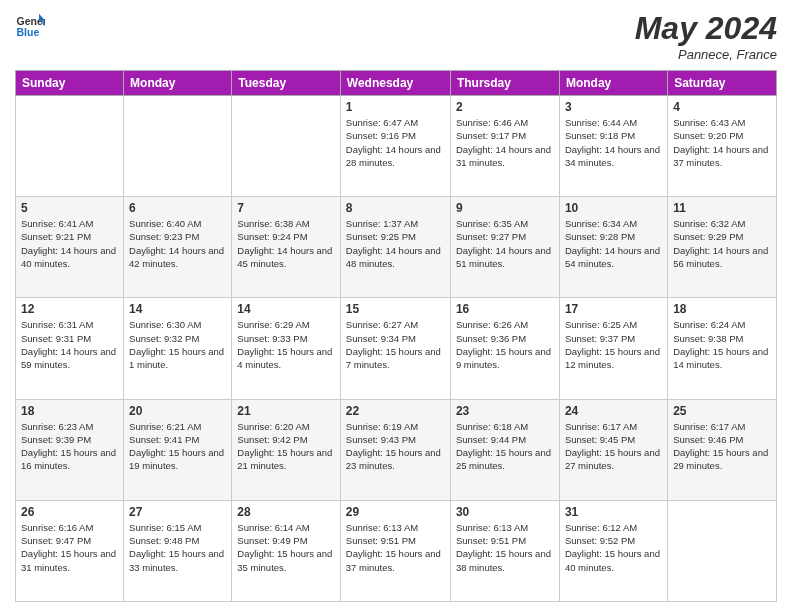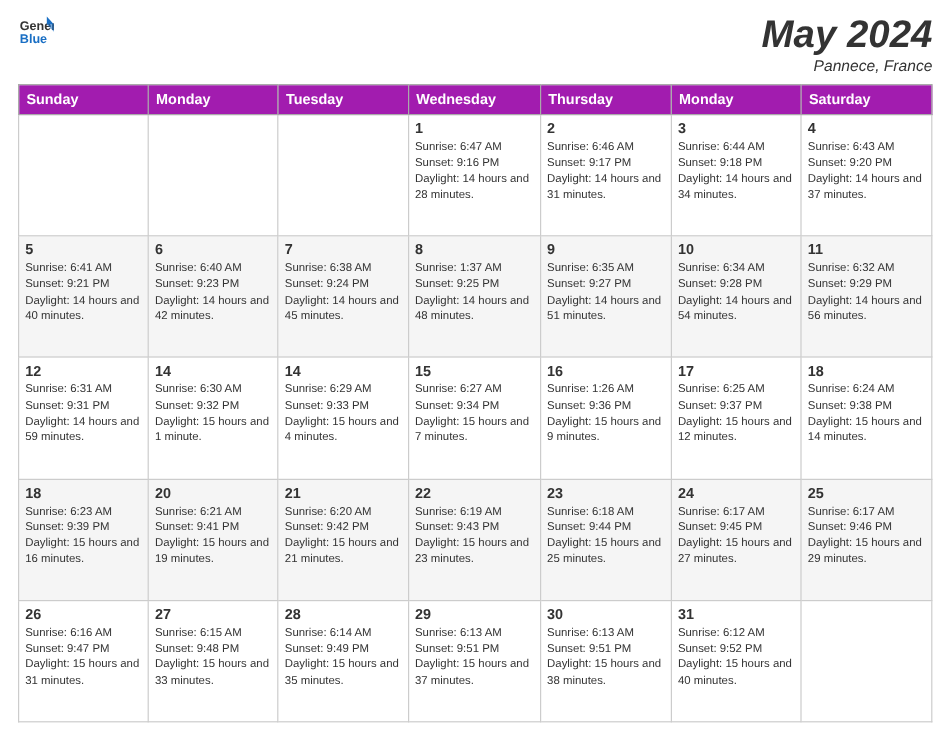--- a/index.html
+++ b/index.html
@@ -214,21 +214,21 @@
 Daylight: 15 hours and 4 minutes.</div>
           </td>
           <td>
             <span class="day-num">15</span>
             <div class="day-info">Sunrise: 6:27 AM
 Sunset: 9:34 PM
 Daylight: 15 hours and 7 minutes.</div>
           </td>
           <td>
             <span class="day-num">16</span>
-            <div class="day-info">Sunrise: 1:26 AM
+            <div class="day-info">Sunrise: 6:26 AM
 Sunset: 9:36 PM
 Daylight: 15 hours and 9 minutes.</div>
           </td>
           <td>
             <span class="day-num">17</span>
             <div class="day-info">Sunrise: 6:25 AM
 Sunset: 9:37 PM
 Daylight: 15 hours and 12 minutes.</div>
           </td>
           <td>

